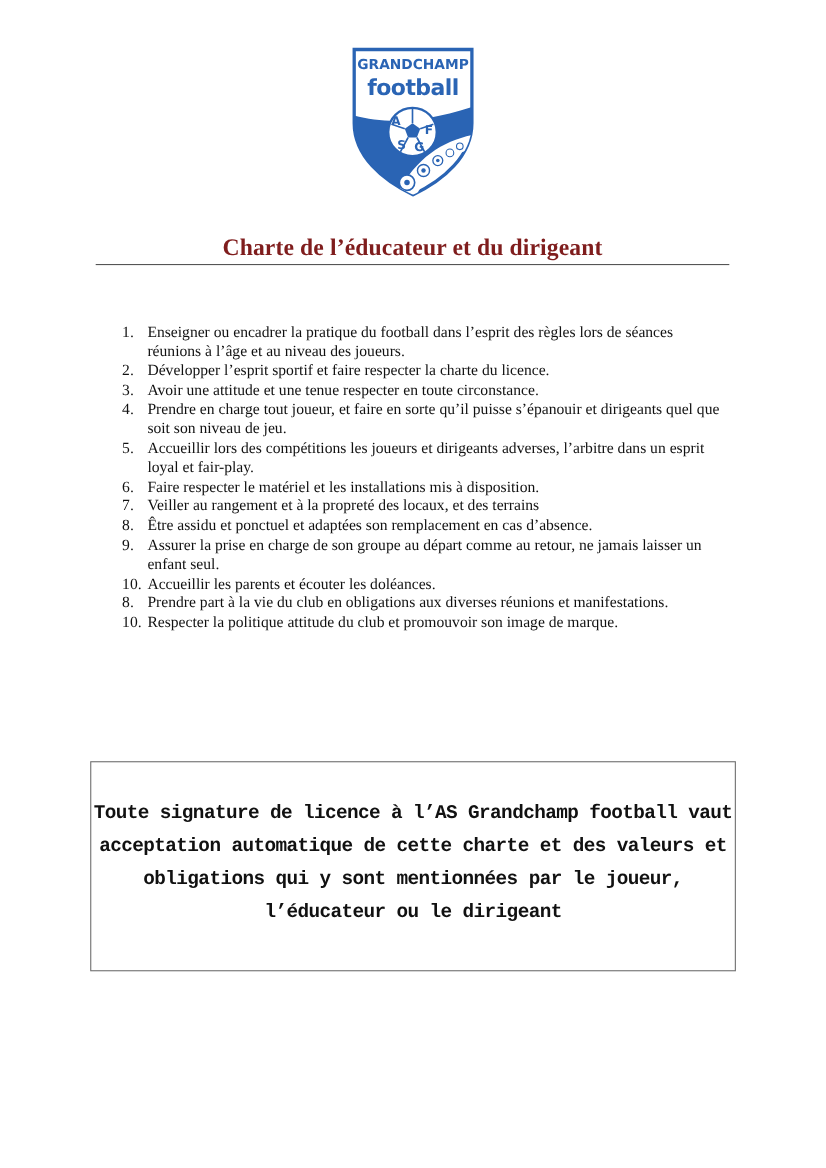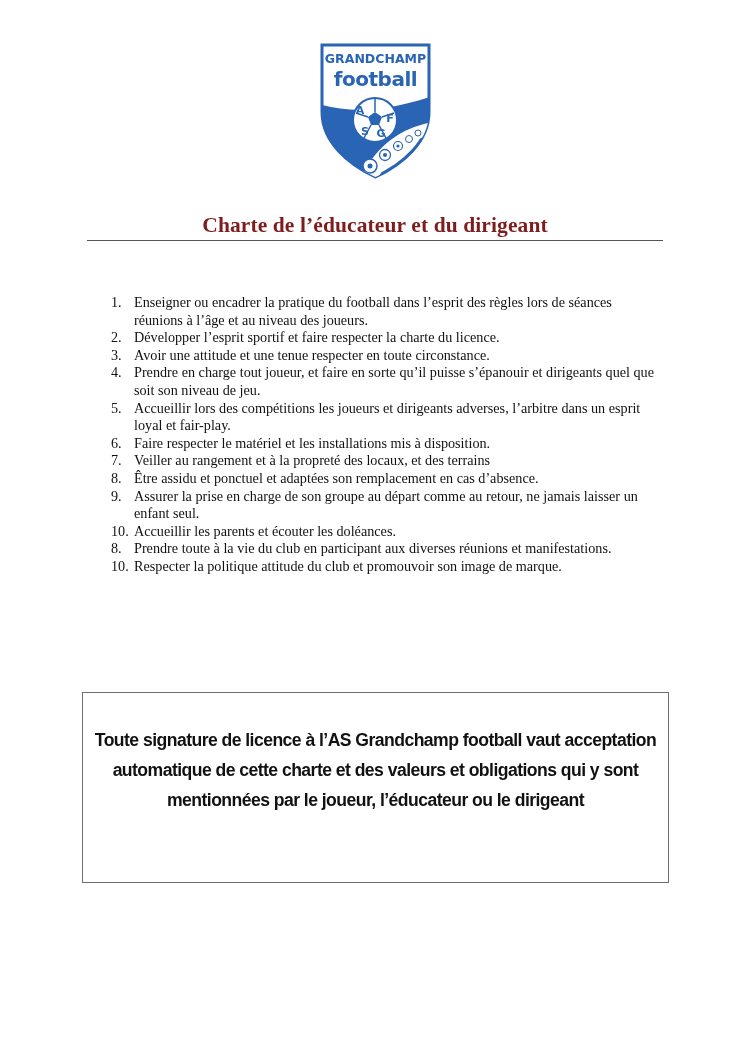--- a/index.html
+++ b/index.html
@@ -27,21 +27,21 @@
     }
     .list li { position: relative; padding-left: 23px; }
     .list .num { position: absolute; left: 0; top: 0; }
 
     .notice-box {
       position: absolute; left: 82px; top: 692px; width: 585px; height: 189px;
       border: 1px solid #6e6e6e; box-sizing: content-box;
     }
     .notice-text {
       position: absolute; left: 0; top: 32px; width: 585px; text-align: center;
-      font-family: Liberation Sans, sans-serif; font-weight: bold; font-size: 17.6px;
+      font-family: Liberation Mono, monospace; font-weight: bold; font-size: 17.6px;
       color: #111; line-height: 30px; letter-spacing: -0.55px;
     }
   </style>
 </head>
 <body>
 
 <div class="page">
 
   <div class="logo">
     <svg width="115" height="138" viewBox="0 0 115 138">
@@ -89,21 +89,21 @@
     <li><span class="num">1.</span><span>Enseigner ou encadrer la pratique du football dans l’esprit des règles lors de séances réunions à l’âge et au niveau des joueurs.</span></li>
     <li><span class="num">2.</span><span>Développer l’esprit sportif et faire respecter la charte du licence.</span></li>
     <li><span class="num">3.</span><span>Avoir une attitude et une tenue respecter en toute circonstance.</span></li>
     <li><span class="num">4.</span><span>Prendre en charge tout joueur, et faire en sorte qu’il puisse s’épanouir et dirigeants quel que soit son niveau de jeu.</span></li>
     <li><span class="num">5.</span><span>Accueillir lors des compétitions les joueurs et dirigeants adverses, l’arbitre dans un esprit loyal et fair-play.</span></li>
     <li><span class="num">6.</span><span>Faire respecter le matériel et les installations mis à disposition.</span></li>
     <li><span class="num">7.</span><span>Veiller au rangement et à la propreté des locaux, et des terrains</span></li>
     <li><span class="num">8.</span><span>Être assidu et ponctuel et adaptées son remplacement en cas d’absence.</span></li>
     <li><span class="num">9.</span><span>Assurer la prise en charge de son groupe au départ comme au retour, ne jamais laisser un enfant seul.</span></li>
     <li><span class="num">10.</span><span>Accueillir les parents et écouter les doléances.</span></li>
-    <li><span class="num">8.</span><span>Prendre toute à la vie du club en participant aux diverses réunions et manifestations.</span></li>
+    <li><span class="num">8.</span><span>Prendre part à la vie du club en obligations aux diverses réunions et manifestations.</span></li>
     <li><span class="num">10.</span><span>Respecter la politique attitude du club et promouvoir son image de marque.</span></li>
   </ol>
 
   <div class="notice-box">
     <div class="notice-text">Toute signature de licence à l’AS Grandchamp football vaut acceptation automatique de cette charte et des valeurs et obligations qui y sont mentionnées par le joueur, l’éducateur ou le dirigeant</div>
   </div>
 
 </div>
 
 </body></html>

